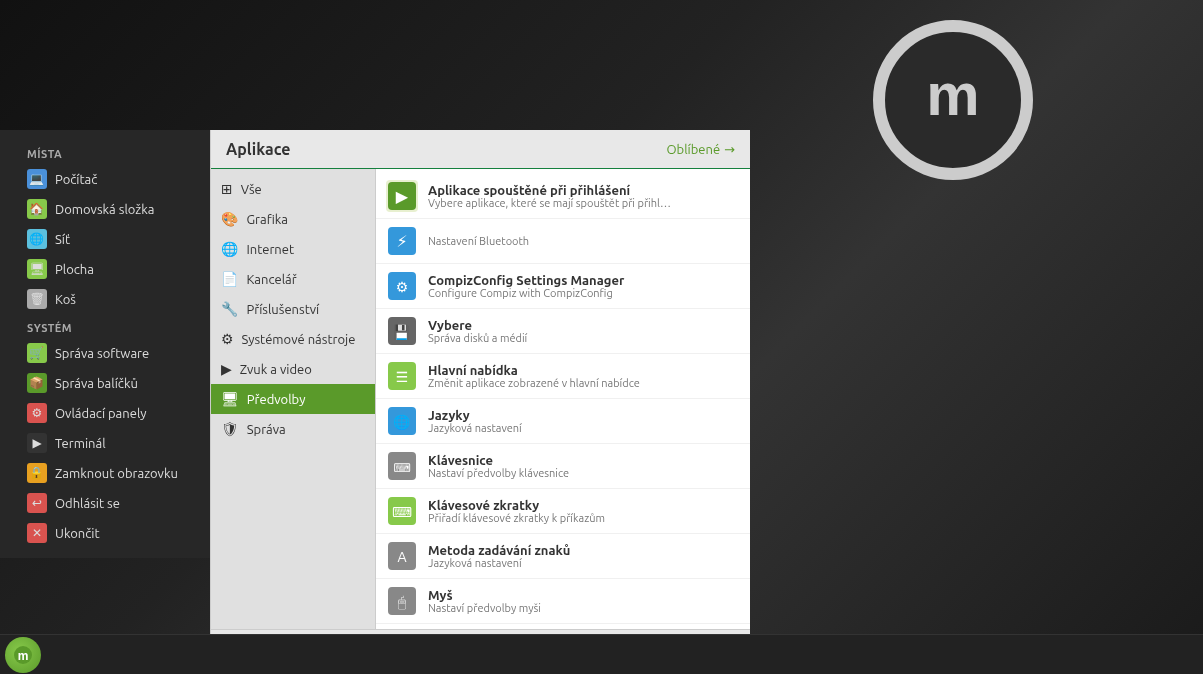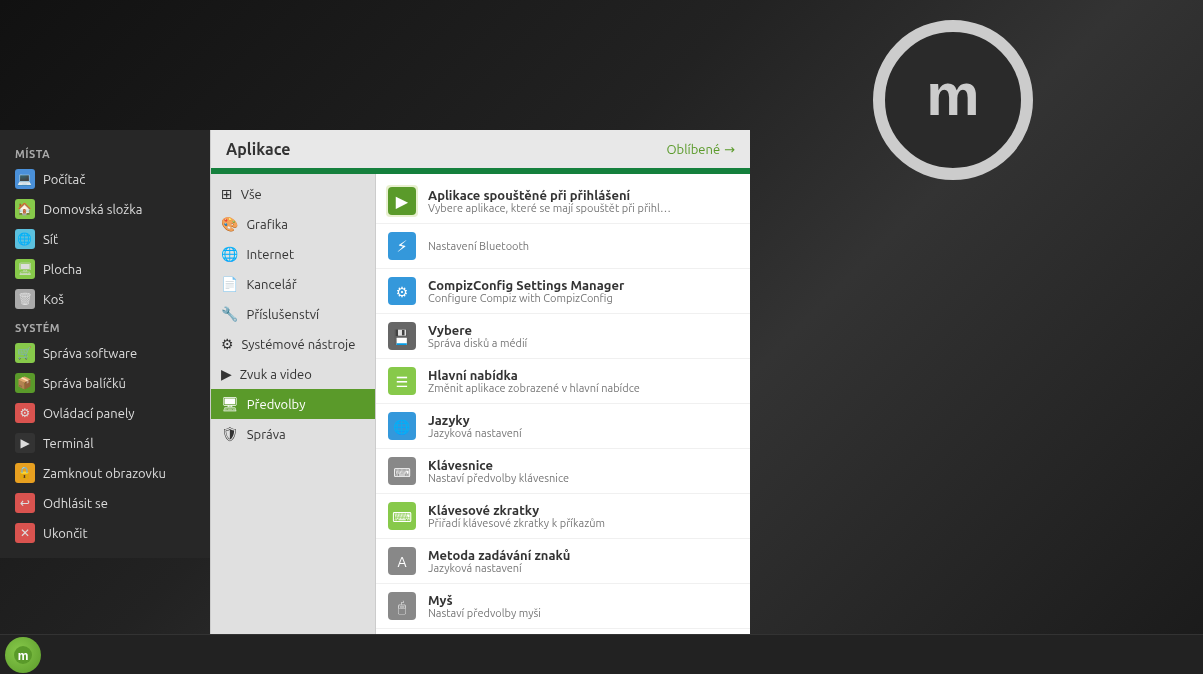--- a/index.html
+++ b/index.html
@@ -69,21 +69,21 @@
       border: none;
     }
 
     
     .left-panel {
       position: absolute;
       left: 0;
       top: 130px;
       width: 210px;
       background: rgba(40,40,40,0.95);
-      padding: 10px 0;
+      padding: 10px 12px;
     }
 
     .section-header {
       color: #aaa;
       font-size: 11px;
       font-weight: bold;
       padding: 8px 15px 4px;
       text-transform: uppercase;
       letter-spacing: 0.5px;
     }
@@ -121,21 +121,21 @@
       flex-direction: column;
       border-radius: 0 4px 4px 0;
     }
 
     .app-menu-header {
       display: flex;
       align-items: center;
       justify-content: space-between;
       padding: 10px 15px;
       background: #e8e8e8;
-      border-bottom: 6px solid #15803d;
+      border-bottom: 1px solid #15803d;
     }
 
     .app-menu-title {
       font-size: 16px;
       font-weight: bold;
       color: #333;
     }
 
     .favorites-link {
       color: #5a9a2a;

